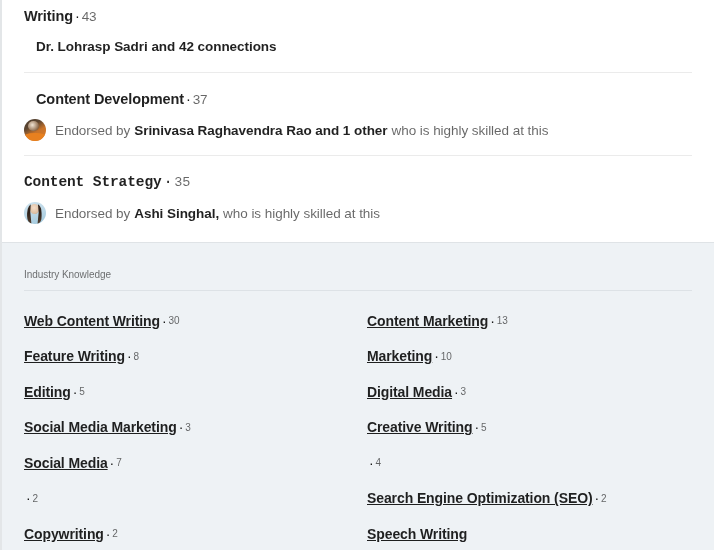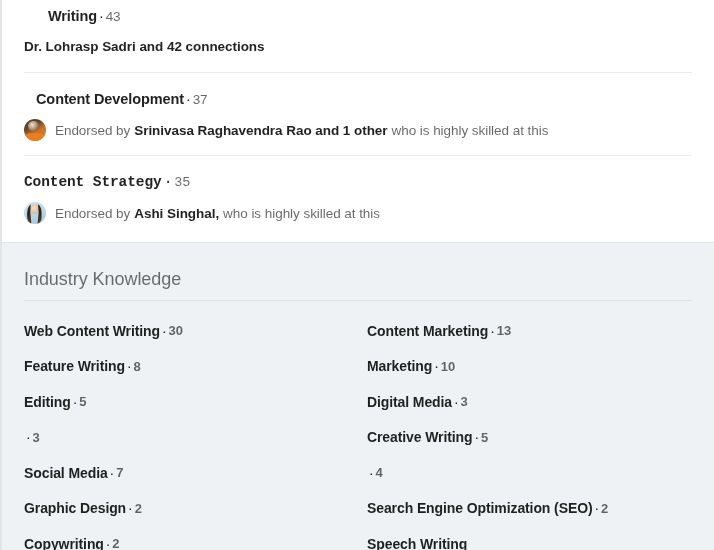--- a/index.html
+++ b/index.html
@@ -126,21 +126,21 @@
 
   
   .bottom-section {
     background: #eef2f5;
     border-top: 1px solid #dfe3e6;
     height: 312px;
     padding: 0 22px;
   }
 
   .section-label {
-    font-size: 18px;
+    font-size: 10px;
     font-weight: 400;
     color: #00000091;
     letter-spacing: -0.05px;
     padding-top: 26px;
     padding-bottom: 10px;
   }
 
   .section-label-divider {
     height: 1px;
     background: #dde2e6;
@@ -158,42 +158,43 @@
     display: flex;
     align-items: center;
     font-size: 14px;
     letter-spacing: -0.1px;
     white-space: nowrap;
   }
 
   .grid-item .name {
     font-weight: 700;
     color: #000000de;
+    text-decoration: underline;
   }
 
   .grid-item .count {
-    font-weight: 700;
+    font-weight: 400;
     color: #00000099;
-    font-size: 13px;
+    font-size: 10px;
   }
 
   .sep { display: inline-block; padding: 0 2px; }
 </style>
 </head>
 <body>
 
 <div id="page">
 
   <div class="top-section">
 
     <div class="skill-block" style="padding-top:4px;">
-      <div class="skill-title" style="padding-top:3px;margin-left:24px;">
+      <div class="skill-title" style="padding-top:3px;">
         <span class="name">Writing</span><span class="sep">·</span><span class="count">43</span>
       </div>
-      <div class="endorse-line" style="margin-top:12px;">
+      <div class="endorse-line" style="margin-top:12px;margin-left:12px;">
         <span class="strong">Dr. Lohrasp Sadri and 42 connections</span>
         <span style="width:4px;">&nbsp;</span>
       </div>
       <div class="divider" style="margin-top:17px;"></div>
     </div>
 
     <div class="skill-block">
       <div class="skill-title" style="padding-top:17px;margin-left:12px;">
         <span class="name">Content Development</span><span class="sep">·</span><span class="count">37</span>
       </div>
@@ -258,41 +259,41 @@
           <span class="sep">·</span>
           <span class="count">5</span>
       </div>
       <div class="grid-item">
         <span class="name">Digital Media</span>
           <span class="sep">·</span>
           <span class="count">3</span>
       </div>
 
       <div class="grid-item">
+        <span class="name">Social Media Marketing</span>
           <span class="sep">·</span>
           <span class="count">3</span>
       </div>
       <div class="grid-item">
         <span class="name">Creative Writing</span>
           <span class="sep">·</span>
           <span class="count">5</span>
       </div>
 
       <div class="grid-item">
         <span class="name">Social Media</span>
           <span class="sep">·</span>
           <span class="count">7</span>
       </div>
       <div class="grid-item">
           <span class="sep">·</span>
           <span class="count">4</span>
       </div>
 
       <div class="grid-item">
-        <span class="name">Graphic Design</span>
           <span class="sep">·</span>
           <span class="count">2</span>
       </div>
       <div class="grid-item">
         <span class="name">Search Engine Optimization (SEO)</span>
           <span class="sep">·</span>
           <span class="count">2</span>
       </div>
 
       <div class="grid-item">

